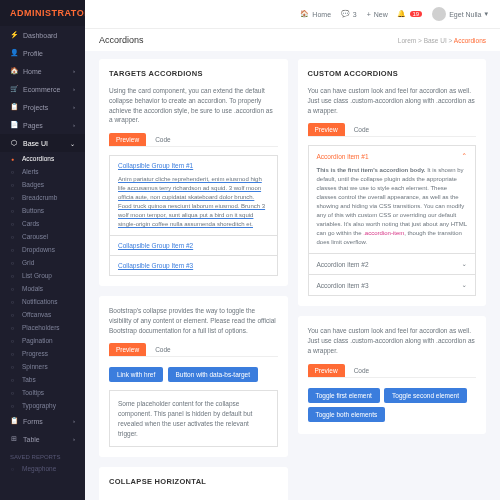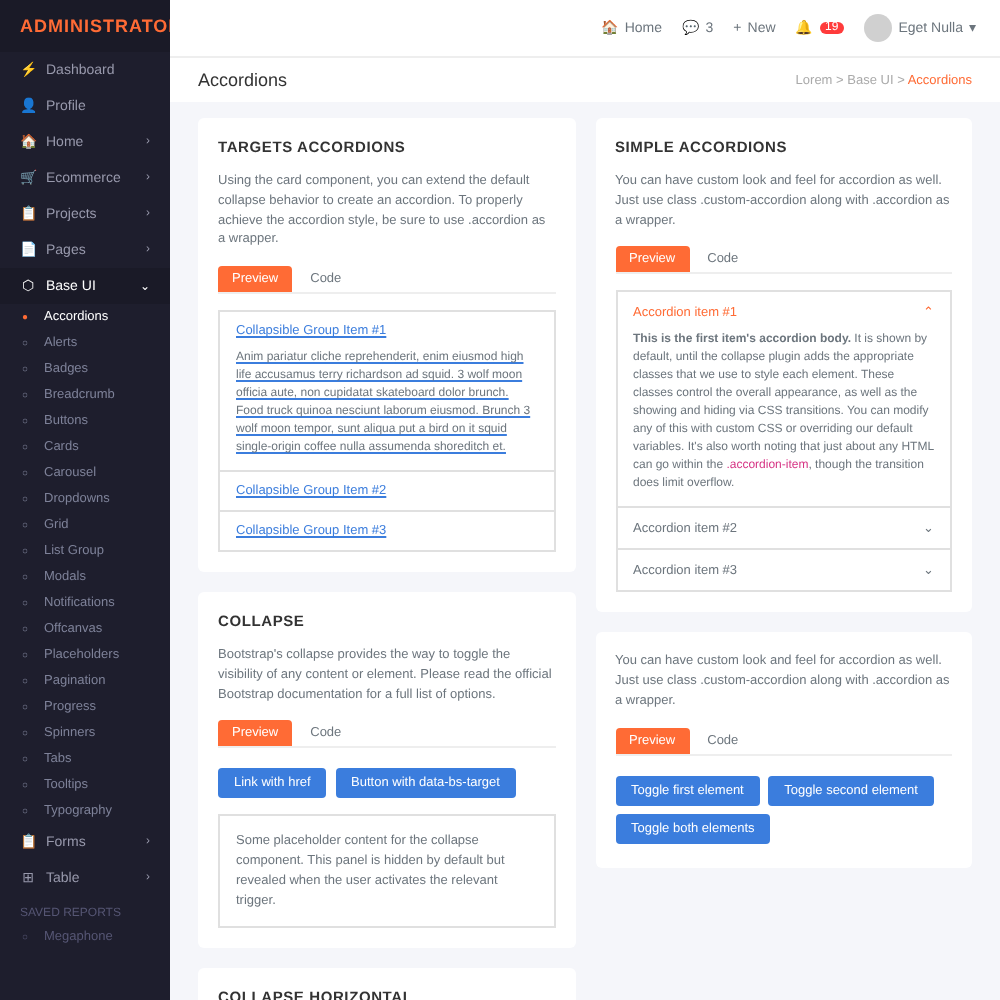--- a/index.html
+++ b/index.html
@@ -162,38 +162,37 @@
             <span class="tab alt">Code</span>
           </div>
         <div class="acc-item link">
           <div>Collapsible Group Item #1</div>
           <div class="acc-body" style="color:#6c757d;text-decoration:none">Anim pariatur cliche reprehenderit, enim eiusmod high life accusamus terry richardson ad squid. 3 wolf moon officia aute, non cupidatat skateboard dolor brunch. Food truck quinoa nesciunt laborum eiusmod. Brunch 3 wolf moon tempor, sunt aliqua put a bird on it squid single-origin coffee nulla assumenda shoreditch et.</div>
         </div>
         <div class="acc-item link">Collapsible Group Item #2</div>
         <div class="acc-item link">Collapsible Group Item #3</div>
       </div>
       <div class="card">
-        <h2>COLLAPSE</h2>
         <p>Bootstrap's collapse provides the way to toggle the visibility of any content or element. Please read the official Bootstrap documentation for a full list of options.</p>
         <div class="tabs">
             <span class="tab">Preview</span>
             <span class="tab alt">Code</span>
           </div>
         <span class="btn btn-blue">Link with href</span>
         <span class="btn btn-blue">Button with data-bs-target</span>
         <div class="well">Some placeholder content for the collapse component. This panel is hidden by default but revealed when the user activates the relevant trigger.</div>
       </div>
       <div class="card">
         <h2>COLLAPSE HORIZONTAL</h2>
 
       </div>
     </div>
     <div class="col">
       <div class="card">
-        <h2>SIMPLE ACCORDIONS</h2>
+        <h2>CUSTOM ACCORDIONS</h2>
         <p>You can have custom look and feel for accordion as well. Just use class .custom-accordion along with .accordion as a wrapper.</p>
         <div class="tabs">
             <span class="tab">Preview</span>
             <span class="tab alt">Code</span>
           </div>
         <div class="acc-item">
           <div class="acc-hdr open">
               <span>Accordion item #1</span>
               <span>⌃</span>
             </div>

